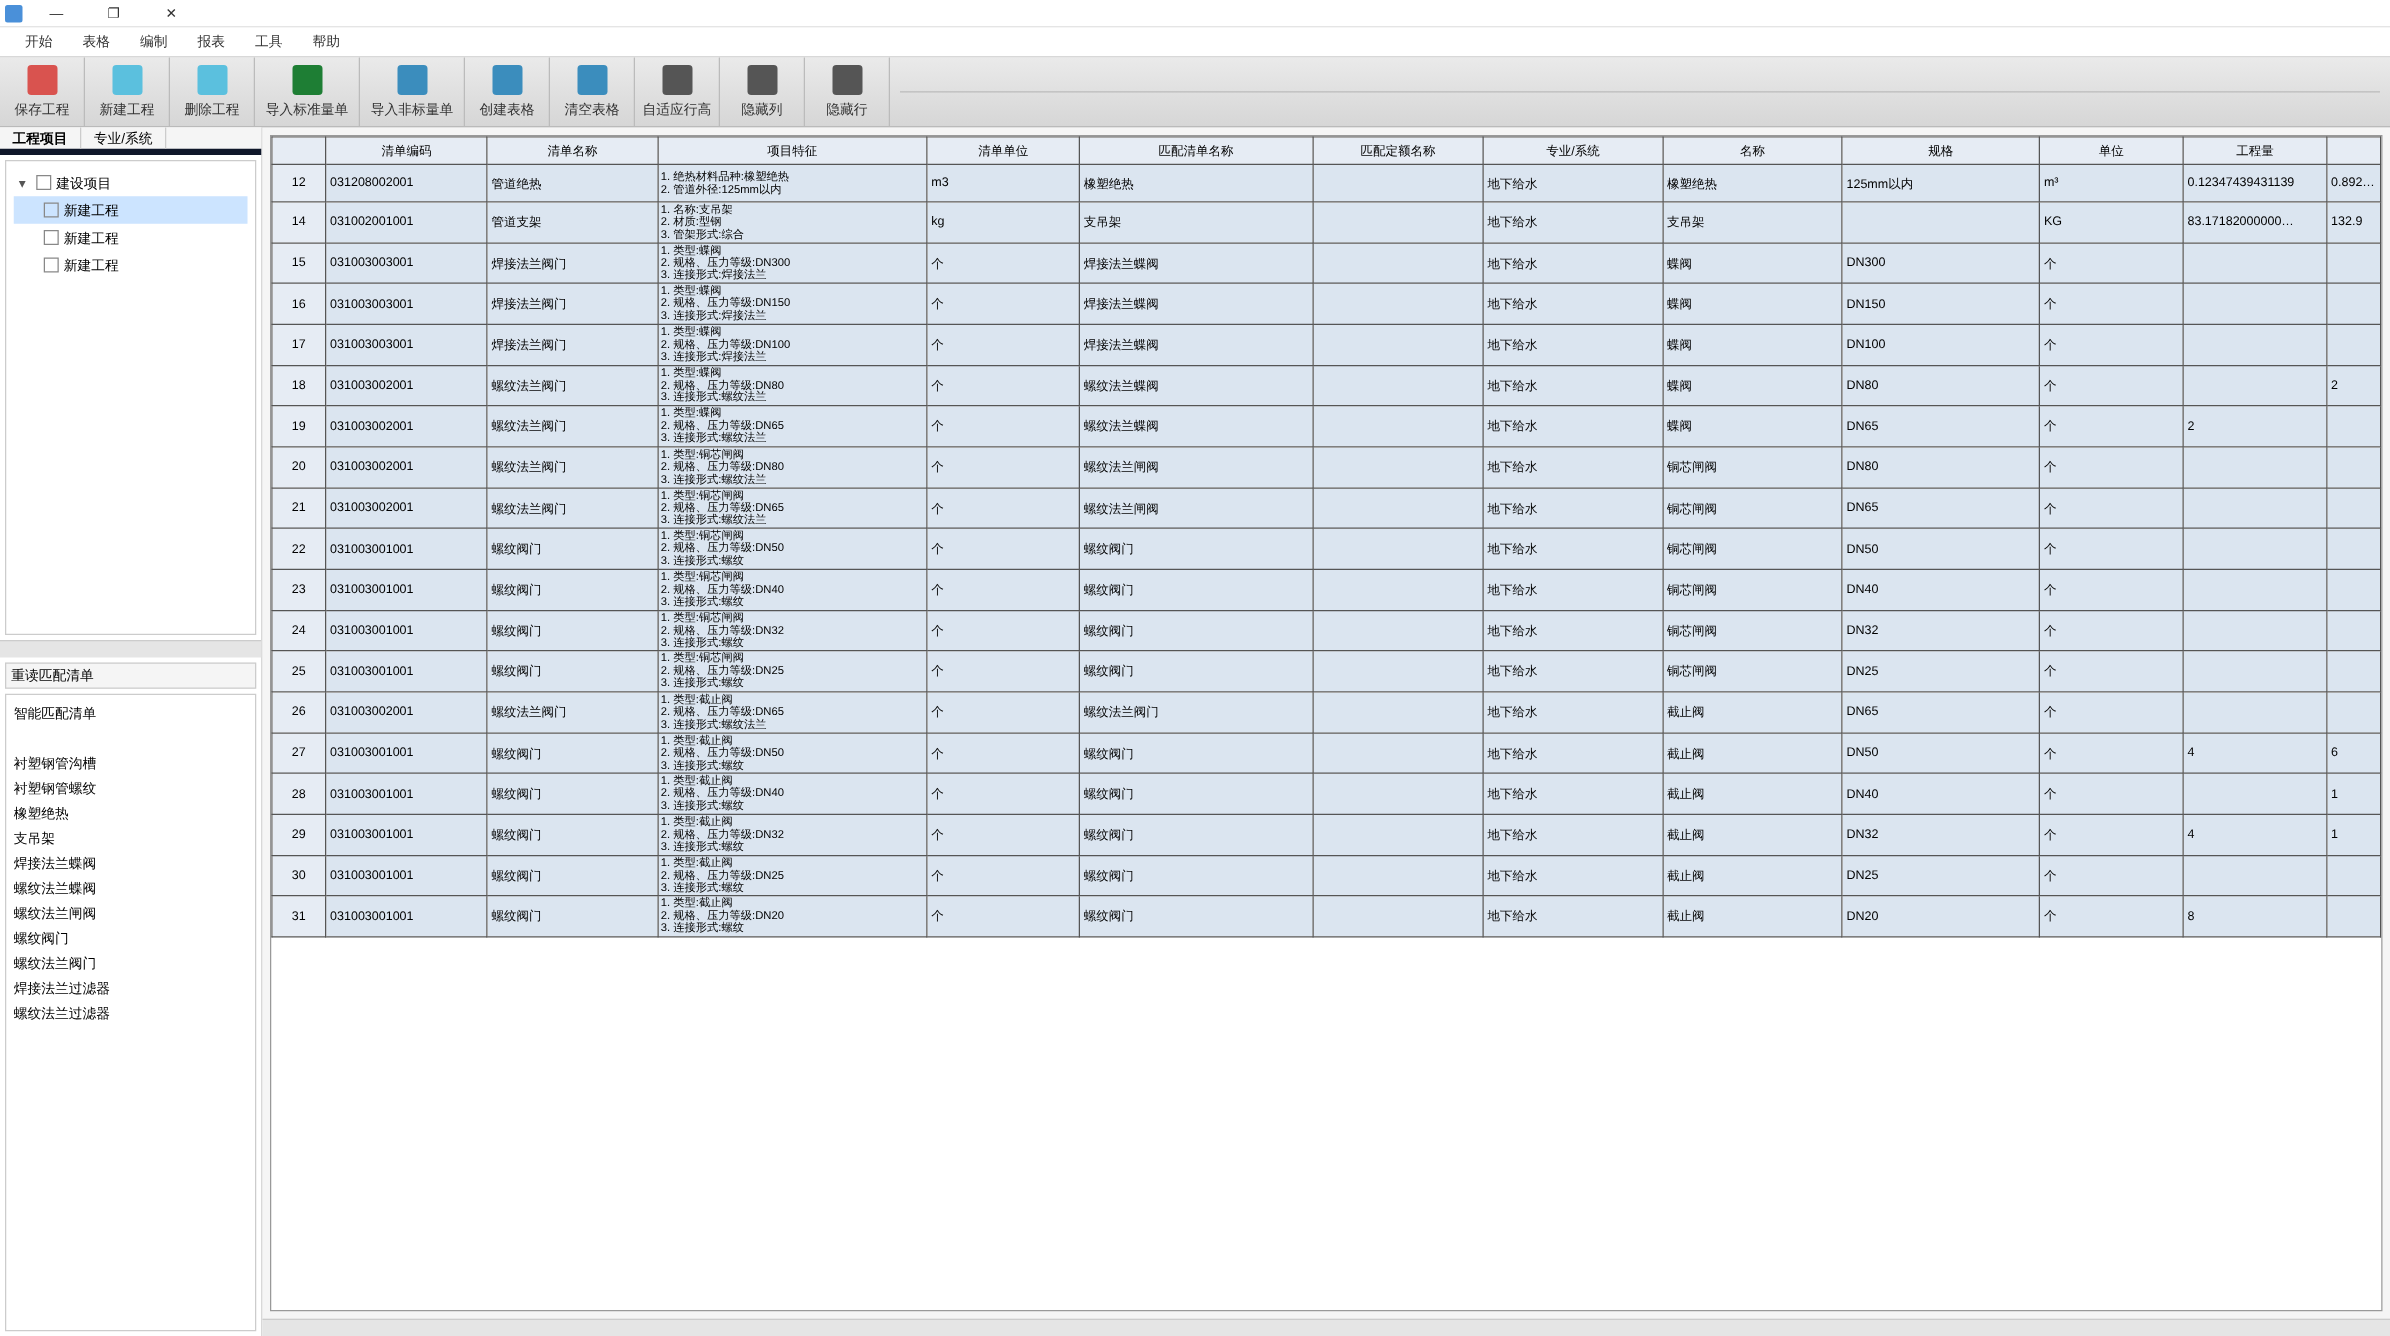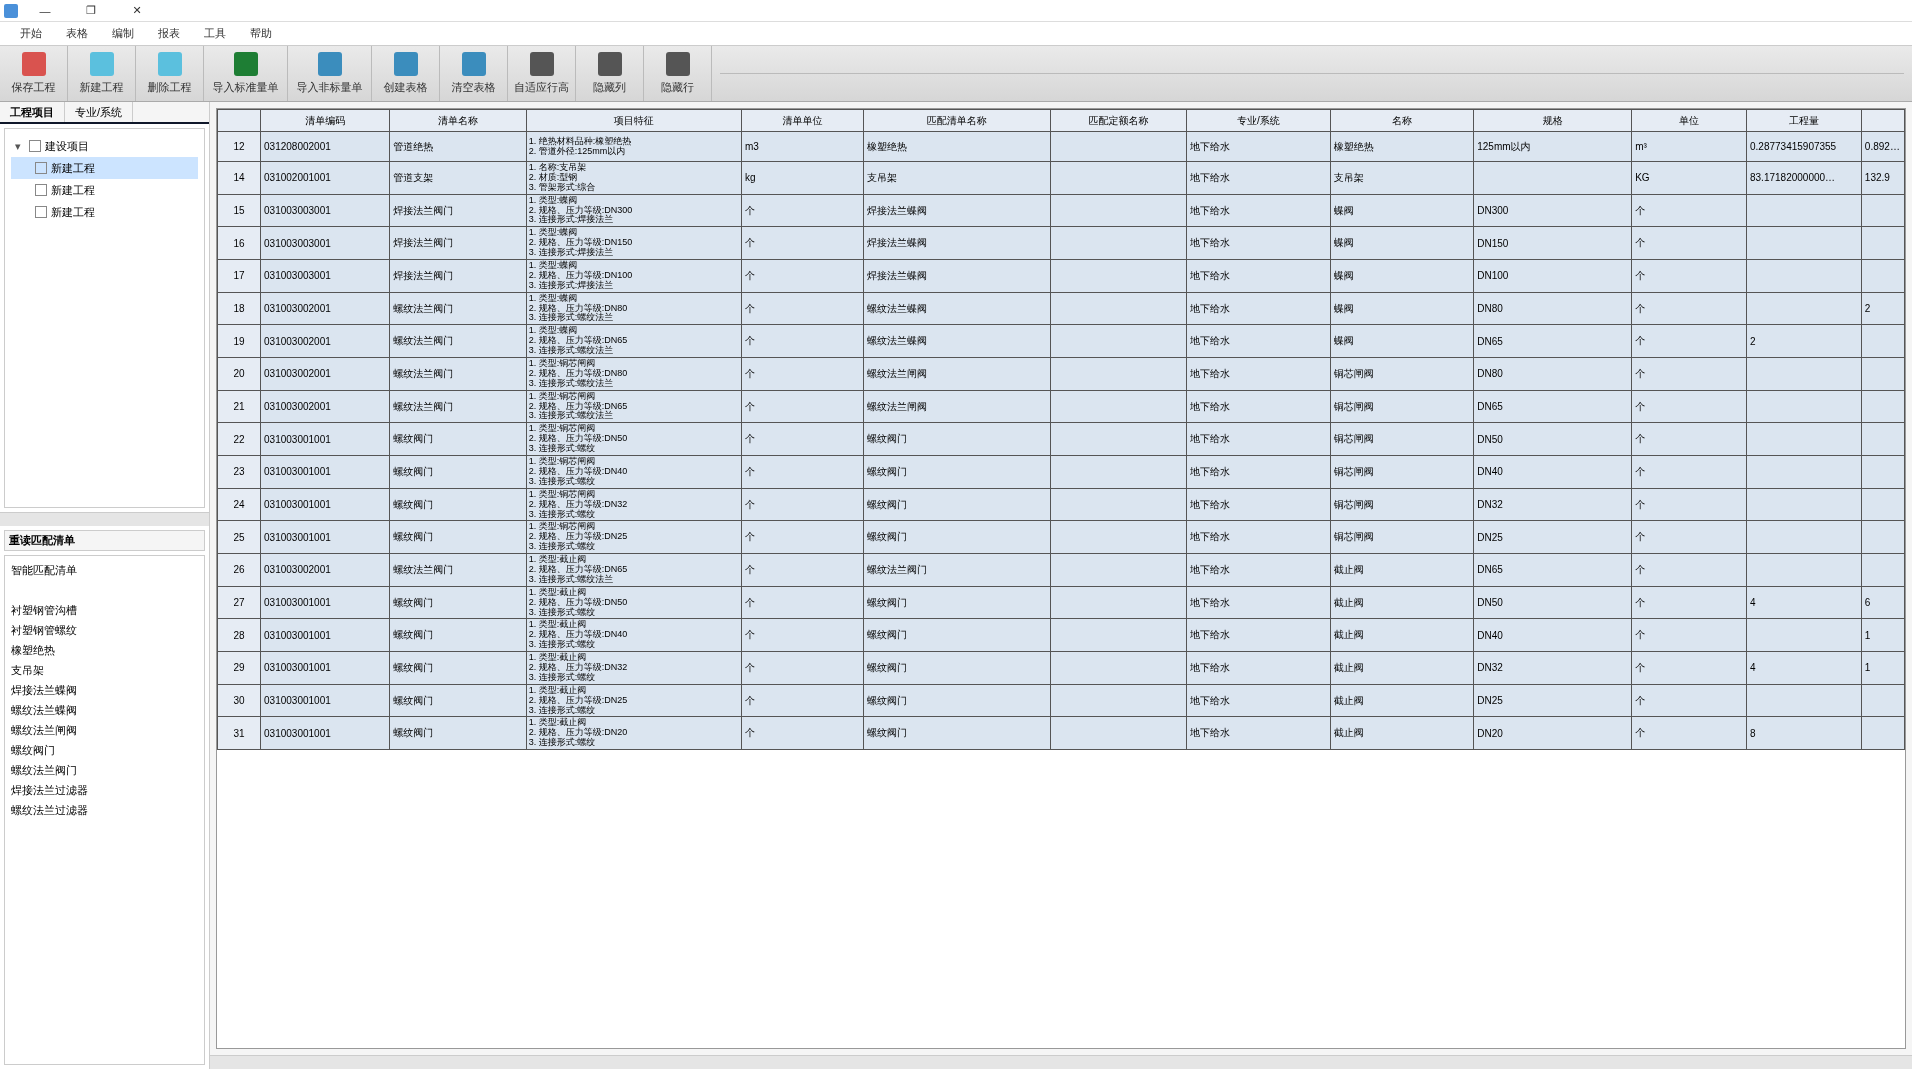--- a/index.html
+++ b/index.html
@@ -11,30 +11,30 @@
 .menubar{height:24px;background:#fff;display:flex;align-items:stretch;padding:0 8px;border-bottom:1px solid #ccc}
 .menubar .menu{padding:0 12px;display:flex;align-items:center;cursor:pointer;color:#333}
 .toolbar{height:56px;background:linear-gradient(#eaeaea,#d6d6d6);display:flex;align-items:stretch;border-bottom:1px solid #aaa}
 .toolbar .btn{width:68px;display:flex;flex-direction:column;align-items:center;justify-content:center;border-right:1px solid #bbb;cursor:pointer;gap:4px}
 .toolbar .btn.wide{width:84px}
 .toolbar .icon{width:24px;height:24px;display:flex;align-items:center;justify-content:center;border-radius:3px}
 .toolbar .lbl{font-size:11px;color:#333}
 .toolbar .sep{flex:1;border-top:1px solid #bbb;margin:auto 8px;height:1px}
 .container{display:flex;height:calc(100% - 102px)}
 .leftpane{width:210px;background:#fff;display:flex;flex-direction:column;border-right:1px solid #ccc}
-.lefttabs{height:22px;display:flex;background:#f5f5f5;border-bottom:2px solid #0f172a}
+.lefttabs{height:22px;display:flex;background:#f5f5f5;border-bottom:5px solid #0f172a}
 .lefttabs .tab{padding:0 10px;display:flex;align-items:center;border-right:1px solid #ccc;cursor:pointer}
 .lefttabs .tab.active{font-weight:bold}
 .tree{flex:0 0 auto;padding:6px;border:1px solid #ccc;margin:4px;height:380px;overflow:auto;background:#fff}
 .tree .node{display:flex;align-items:center;height:22px;gap:4px;padding-left:4px}
 .tree .node.child{padding-left:24px}
 .tree .node .chk{width:12px;height:12px;border:1px solid #888}
 .tree .node.sel{background:#cce4ff}
 .tree .toggle{width:10px;color:#555}
-.reload-hdr{margin:4px;border:1px solid #ccc;padding:2px 4px;background:#f5f5f5;font-weight:bold}
+.reload-hdr{margin:4px;border:1px solid #ccc;padding:2px 4px;background:#f5f5f5;font-weight:normal}
 .loglist{margin:0 4px 4px;border:1px solid #ccc;flex:1;overflow:auto;background:#fff;padding:4px}
 .loglist div{height:20px;display:flex;align-items:center;padding:0 2px}
 .rightpane{flex:1;display:flex;flex-direction:column;background:#f5f5f5}
 .subtabs{height:22px;display:flex;padding-left:6px;align-items:flex-end;border-bottom:1px solid #aaa}
 .subtabs .stab{padding:3px 14px;border:1px solid #aaa;border-bottom:none;background:#e5e5e5;margin-right:2px;cursor:pointer;border-radius:3px 3px 0 0}
 .subtabs .stab.active{background:#fff;font-weight:bold}
 .gridwrap{flex:1;overflow:auto;margin:6px;background:#fff;border:1px solid #999}
 table{border-collapse:collapse;width:100%;table-layout:fixed}
 th,td{border:1px solid #555;padding:0 3px;font-size:10px;white-space:nowrap;overflow:hidden;text-overflow:ellipsis;height:18px;background:#dbe5f0}
 th{background:#e6ecf4;text-align:center;height:22px;font-weight:normal}
@@ -195,21 +195,21 @@
               <td>管道绝热</td>
               <td class="feat" style="white-space: pre-line;">1. 绝热材料品种:橡塑绝热
 2. 管道外径:125mm以内</td>
               <td>m3</td>
               <td>橡塑绝热</td>
               <td></td>
               <td>地下给水</td>
               <td>橡塑绝热</td>
               <td>125mm以内</td>
               <td>m³</td>
-              <td>0.28773415907355</td>
+              <td>0.12347439431139</td>
               <td>0.89244!</td>
             </tr>
             <tr>
               <td class="rownum">14</td>
               <td>031002001001</td>
               <td>管道支架</td>
               <td class="feat" style="white-space: pre-line;">1. 名称:支吊架
 2. 材质:型钢
 3. 管架形式:综合</td>
               <td>kg</td>

